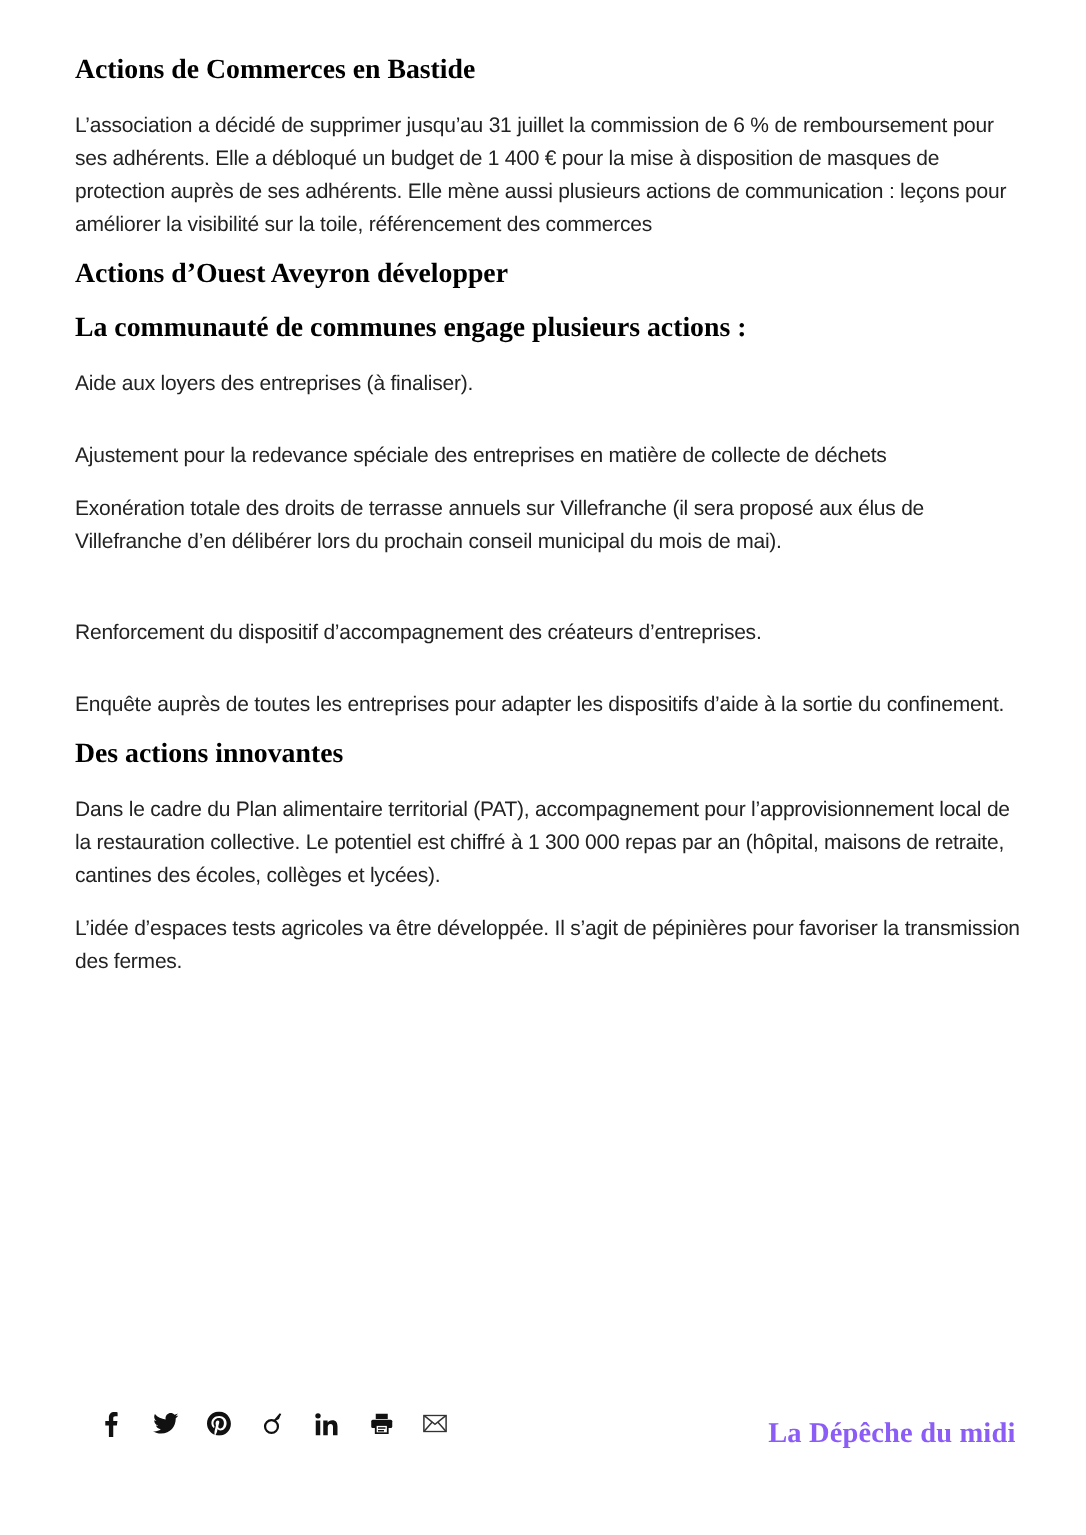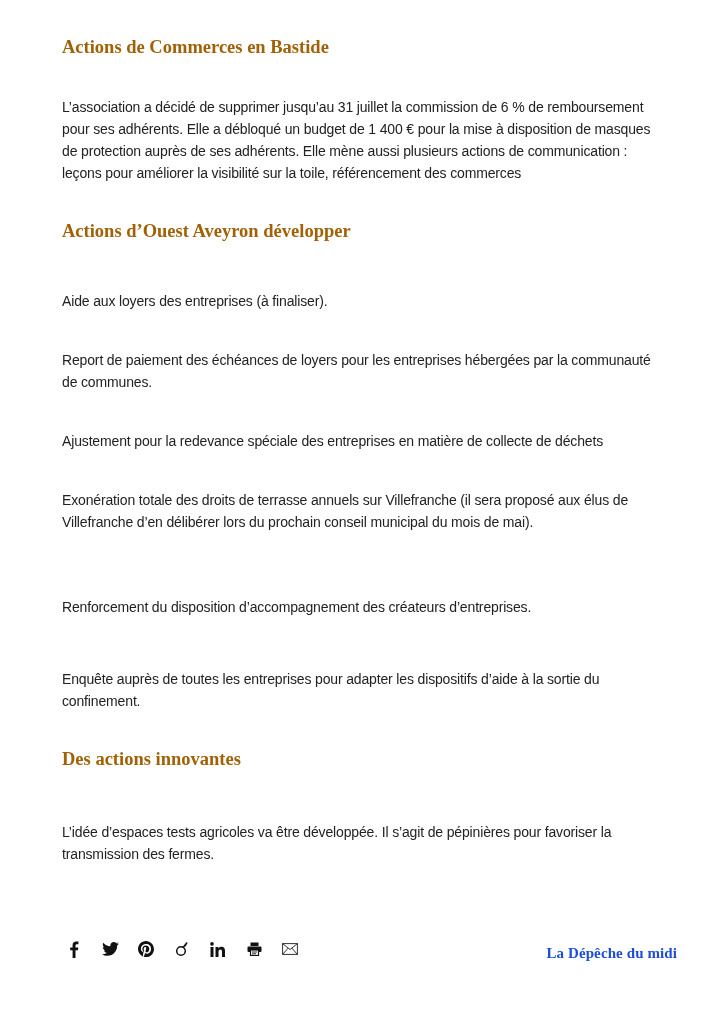--- a/index.html
+++ b/index.html
@@ -16,30 +16,30 @@
     .article {
       position: absolute;
       left: 50px;
       top: 34px;
       width: 630px;
     }
     .heading {
       font-family: "Liberation Serif", "DejaVu Serif", serif;
       font-weight: bold;
       font-size: 18.5px;
-      color: #a16207;
-      margin: 12px;
+      color: #000000;
+      margin: 0;
       line-height: 26px;
     }
     .para {
       font-family: "Liberation Sans", "DejaVu Sans", sans-serif;
       font-size: 14px;
       color: #222222;
       line-height: 22px;
-      margin: 12px;
+      margin: 0;
       letter-spacing: -0.15px;
     }
     .h-first { margin-top: 0; }
     .gap-h-p { height: 12px; }
     .gap-p-p { height: 13px; }
     .gap-p-h { height: 10px; }
     .gap-h-h { height: 10px; }
 
     .share-bar {
       position: absolute;
@@ -59,57 +59,58 @@
       color: #111111;
     }
     .share-btn svg { display: block; }
 
     .brand {
       position: absolute;
       right: 47px;
       top: 945px;
       font-family: "Liberation Serif", "DejaVu Serif", serif;
       font-weight: bold;
-      font-size: 15px;
-      color: #1d4ed8;
+      font-size: 19px;
+      color: #8b5cf6;
       letter-spacing: 0.1px;
     }
   </style>
 </head>
 <body>
 
 <article class="article">
 
   <h2 class="heading h-first">Actions de Commerces en Bastide</h2>
   <div class="gap-h-p"></div>
   <p class="para">L’association a décidé de supprimer jusqu’au 31 juillet la commission de 6 % de remboursement pour ses adhérents. Elle a débloqué un budget de 1 400 € pour la mise à disposition de masques de protection auprès de ses adhérents. Elle mène aussi plusieurs actions de communication : leçons pour améliorer la visibilité sur la toile, référencement des commerces</p>
   <div class="gap-p-h"></div>
 
   <h2 class="heading">Actions d’Ouest Aveyron développer</h2>
   <div class="gap-h-h"></div>
 
+  <h2 class="heading">La communauté de communes engage plusieurs actions :</h2>
   <div class="gap-h-p"></div>
   <p class="para">Aide aux loyers des entreprises (à finaliser).</p>
   <div class="gap-p-p"></div>
-  <p class="para">Report de paiement des échéances de loyers pour les entreprises hébergées par la communauté de communes.</p>
   <div class="gap-p-p"></div>
   <p class="para">Ajustement pour la redevance spéciale des entreprises en matière de collecte de déchets</p>
   <div class="gap-p-p"></div>
   <p class="para">Exonération totale des droits de terrasse annuels sur Villefranche (il sera proposé aux élus de Villefranche d’en délibérer lors du prochain conseil municipal du mois de mai).</p>
   <div class="gap-p-p"></div>
   <div class="gap-p-p"></div>
   <div class="gap-p-p"></div>
-  <p class="para">Renforcement du disposition d’accompagnement des créateurs d’entreprises.</p>
+  <p class="para">Renforcement du dispositif d’accompagnement des créateurs d’entreprises.</p>
   <div class="gap-p-p"></div>
   <div class="gap-p-p"></div>
   <p class="para">Enquête auprès de toutes les entreprises pour adapter les dispositifs d’aide à la sortie du confinement.</p>
   <div class="gap-p-h"></div>
 
   <h2 class="heading">Des actions innovantes</h2>
   <div class="gap-h-p"></div>
+  <p class="para">Dans le cadre du Plan alimentaire territorial (PAT), accompagnement pour l’approvisionnement local de la restauration collective. Le potentiel est chiffré à 1 300 000 repas par an (hôpital, maisons de retraite, cantines des écoles, collèges et lycées).</p>
   <div class="gap-p-p"></div>
   <p class="para">L’idée d’espaces tests agricoles va être développée. Il s’agit de pépinières pour favoriser la transmission des fermes.</p>
   <div class="gap-p-p"></div>
 </article>
 
 <div class="share-bar">
   <a class="share-btn" title="Facebook">
     <svg width="10" height="17" viewBox="0 0 10 17">
       <path d="M6.5 17V9.3h2.4l.4-2.9H6.5V4.6c0-.8.3-1.4 1.4-1.4h1.5V.6C9.1.5 8.2.4 7.2.4 5 .4 3.6 1.7 3.6 4.1v2.3H1.2v2.9h2.4V17h2.9z" fill="#111"></path>
     </svg>

